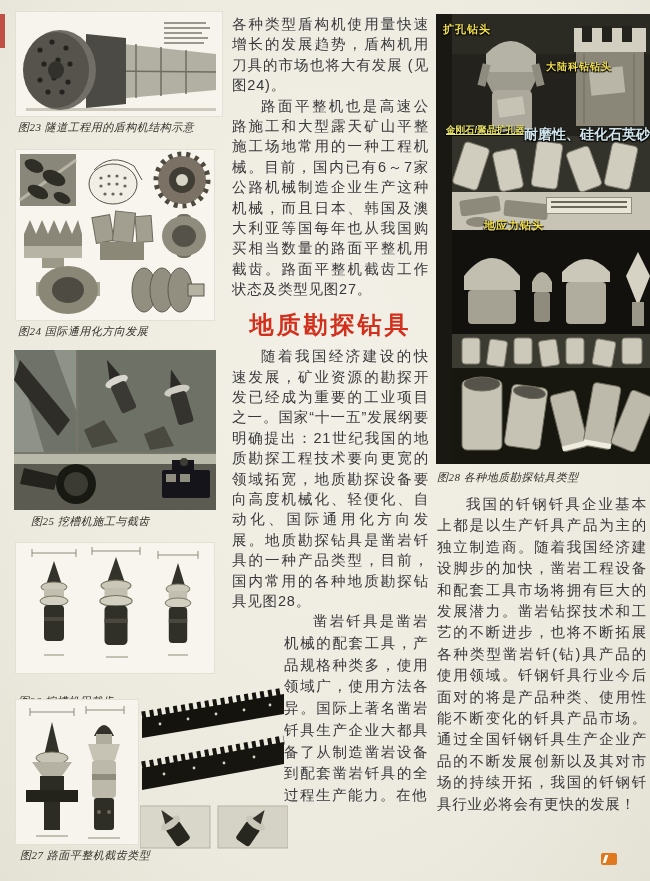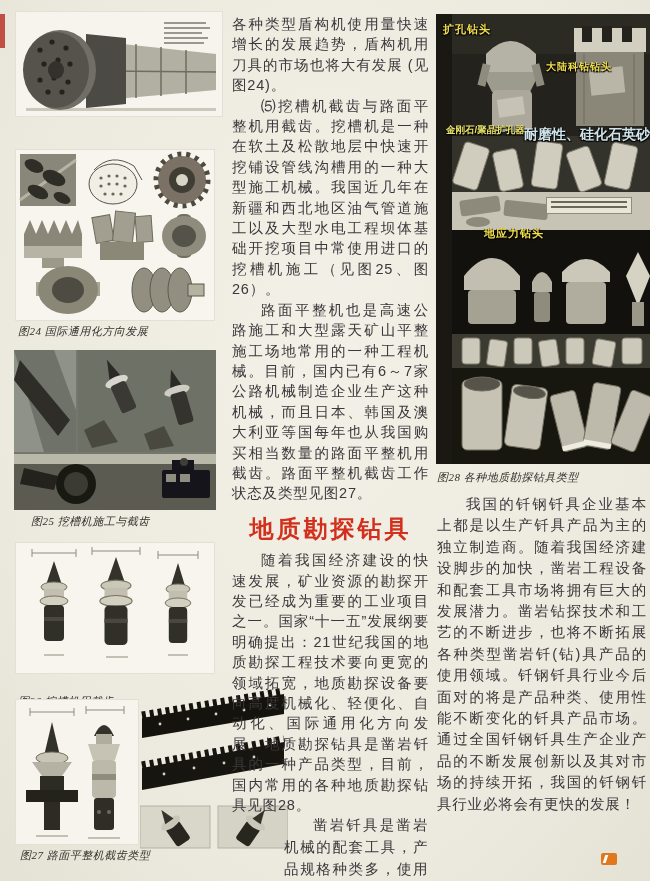--- a/index.html
+++ b/index.html
@@ -33,21 +33,21 @@
   .col-right{
     position:absolute;left:437px;top:494px;width:210px;
     font-size:14.5px;line-height:21.4px;letter-spacing:.8px;text-align:justify;
   }
   .col-right p{margin:0;}
   .col-right p.indent{text-indent:2em;}
   .f28wrap{position:absolute;left:436px;top:14px;width:212px;height:450px;background:#191813;padding-left:16px;}
   .f28label{position:absolute;font-weight:bold;white-space:nowrap;
     text-shadow:1px 1px 1px #000,-1px 1px 1px #000;}
   .lbl-yellow{color:#f2df4e;font-size:11px;letter-spacing:1px;}
-  .lbl-green{color:#e8e26a;font-size:9.5px;}
+  .lbl-green{color:#e8e26a;font-size:9.5px;text-decoration:underline;}
   .lbl-blue{color:#cfe3ea;font-size:14px;}
   .whitelabel{position:absolute;left:110px;top:183px;width:84px;height:15px;
     background:#e9e6d8;border:1px solid #8f8c7c;}
   .whitelabel i{display:block;height:2px;background:#6b6859;margin:3px 4px 0 4px;}
   .endmark{position:absolute;left:601px;top:853px;width:16px;height:12px;
     background:#e0791e;border-radius:2px;}
   .endmark:after{content:"";position:absolute;left:3px;top:2px;width:3px;height:8px;
     background:#fff;transform:skewX(-18deg);}
   .rededge{position:absolute;left:0;top:14px;width:5px;height:34px;background:#b8352c;opacity:.85;}
 </style>
@@ -88,20 +88,21 @@
           <circle cx="54" cy="52" r="2.6"></circle>
         <circle cx="24" cy="68" r="2.6"></circle>
           <circle cx="38" cy="66" r="2.6"></circle>
           <circle cx="52" cy="70" r="2.6"></circle>
         <circle cx="32" cy="80" r="2.6"></circle>
           <circle cx="46" cy="80" r="2.6"></circle>
       </g>
       <ellipse cx="40" cy="58" rx="8" ry="9" fill="#33312c"></ellipse>
     </svg>
   </div>
+  <div class="caption" style="left:18px;top:120px;">图23 隧道工程用的盾构机结构示意</div>
 
   <div class="fig photo" style="left:16px;top:150px;width:198px;height:170px;">
     <svg width="198" height="170" viewBox="0 0 198 170">
       <rect width="198" height="170" fill="#f7f5ed"></rect>
       <rect x="4" y="4" width="56" height="52" fill="#89867a"></rect>
       <line x1="4" y1="50" x2="60" y2="10" stroke="#b7b4a6" stroke-width="3"></line>
       <g fill="#2e2d26">
         <ellipse cx="18" cy="16" rx="10" ry="6" transform="rotate(25 18 16)"></ellipse>
         <ellipse cx="38" cy="28" rx="12" ry="7" transform="rotate(25 38 28)"></ellipse>
         <ellipse cx="22" cy="42" rx="11" ry="6" transform="rotate(25 22 42)"></ellipse>
@@ -300,21 +301,20 @@
         <rect x="-8" y="-4" width="16" height="22" rx="3" fill="#28271f"></rect>
         <ellipse cx="0" cy="-6" rx="11" ry="5" fill="#c9c6ba"></ellipse>
         <polygon points="-5,-8 0,-22 5,-8" fill="#33322a"></polygon>
       </g>
     </svg>
   </div>
   <div class="caption" style="left:20px;top:848px;">图27 路面平整机截齿类型</div>
 
   <div class="col-mid">
     <p>各种类型盾构机使用量快速增长的发展趋势，盾构机用刀具的市场也将大有发展 (见图24)。</p>
-    <p class="indent">⑸挖槽机截齿与路面平整机用截齿。挖槽机是一种在软土及松散地层中快速开挖铺设管线沟槽用的一种大型施工机械。我国近几年在新疆和西北地区油气管道施工以及大型水电工程坝体基础开挖项目中常使用进口的挖槽机施工（见图25、图26）。</p>
     <p class="indent">路面平整机也是高速公路施工和大型露天矿山平整施工场地常用的一种工程机械。目前，国内已有6～7家公路机械制造企业生产这种机械，而且日本、韩国及澳大利亚等国每年也从我国购买相当数量的路面平整机用截齿。路面平整机截齿工作状态及类型见图27。</p>
     <h2>地质勘探钻具</h2>
     <p class="indent">随着我国经济建设的快速发展，矿业资源的勘探开发已经成为重要的工业项目之一。国家“十一五”发展纲要明确提出：21世纪我国的地质勘探工程技术要向更宽的领域拓宽，地质勘探设备要向高度机械化、轻便化、自动化、国际通用化方向发展。地质勘探钻具是凿岩钎具的一种产品类型，目前，国内常用的各种地质勘探钻具见图28。</p>
     <p class="narrow">凿岩钎具是凿岩机械的配套工具，产品规格种类多，使用领域广，使用方法各异。国际上著名凿岩钎具生产企业大都具备了从制造凿岩设备到配套凿岩钎具的全过程生产能力。在他</p>
   </div>
 
   <div class="f28wrap">
     <svg width="212" height="450" viewBox="0 0 212 450">
       <rect width="212" height="450" fill="#191813"></rect>
       <rect width="212" height="122" fill="#23221c"></rect>
@@ -382,21 +382,21 @@
       </g>
       <g fill="#efece0">
         <rect x="104" y="430" width="26" height="5" transform="rotate(-14 117 407)"></rect>
         <rect x="136" y="428" width="28" height="5" transform="rotate(10 150 402)"></rect>
       </g>
     </svg>
     <span class="f28label lbl-yellow" style="left:7px;top:8px;">扩孔钻头</span>
     <span class="f28label lbl-yellow" style="left:110px;top:30px;font-size:10px;margin-top:16px;">大陆科钻钻头</span>
     <span class="f28label lbl-green" style="left:10px;top:110px;">金刚石/聚晶扩孔器</span>
     <span class="f28label lbl-blue" style="left:88px;top:112px;">耐磨性、硅化石英砂岩层钻</span>
-    <span class="f28label lbl-yellow" style="left:48px;top:212px;">地应力钻头</span>
+    <span class="f28label lbl-yellow" style="left:48px;top:204px;">地应力钻头</span>
     <div class="whitelabel">
         <i></i>
         <i></i>
       </div>
   </div>
   <div class="caption" style="left:437px;top:470px;">图28 各种地质勘探钻具类型</div>
 
   <div class="col-right">
     <p class="indent">我国的钎钢钎具企业基本上都是以生产钎具产品为主的独立制造商。随着我国经济建设脚步的加快，凿岩工程设备和配套工具市场将拥有巨大的发展潜力。凿岩钻探技术和工艺的不断进步，也将不断拓展各种类型凿岩钎(钻)具产品的使用领域。钎钢钎具行业今后面对的将是产品种类、使用性能不断变化的钎具产品市场。通过全国钎钢钎具生产企业产品的不断发展创新以及其对市场的持续开拓，我国的钎钢钎具行业必将会有更快的发展！</p>
   </div>

